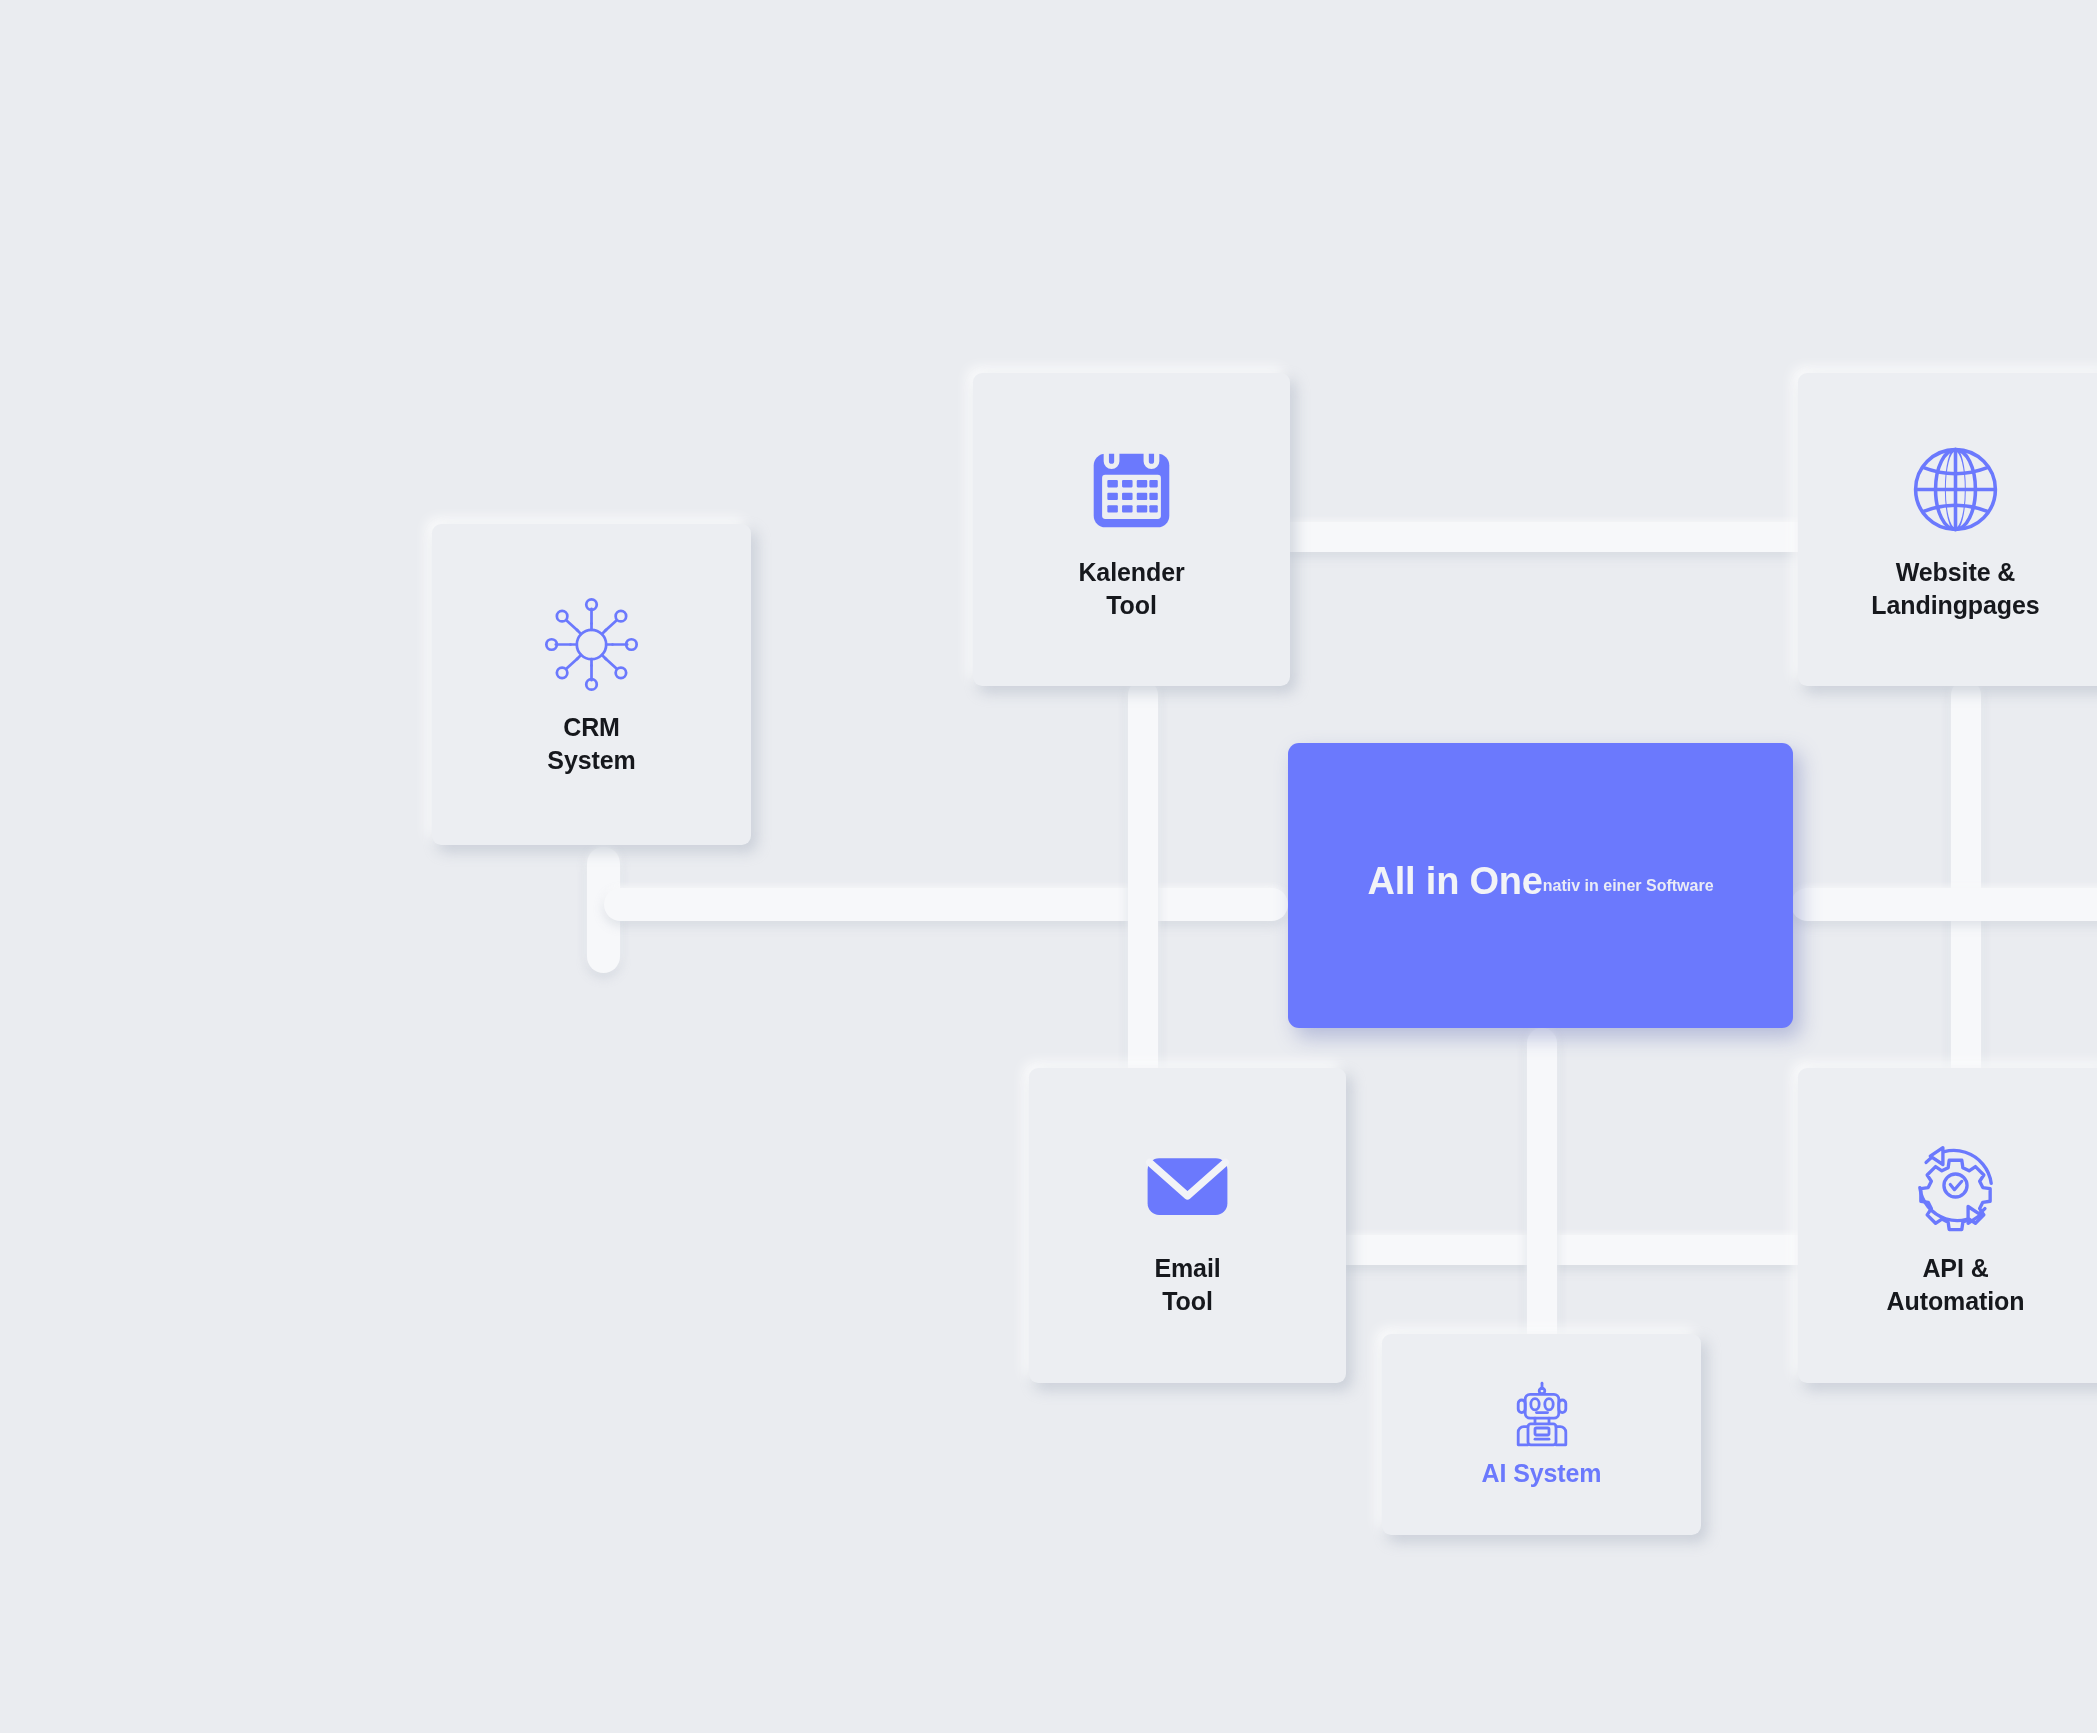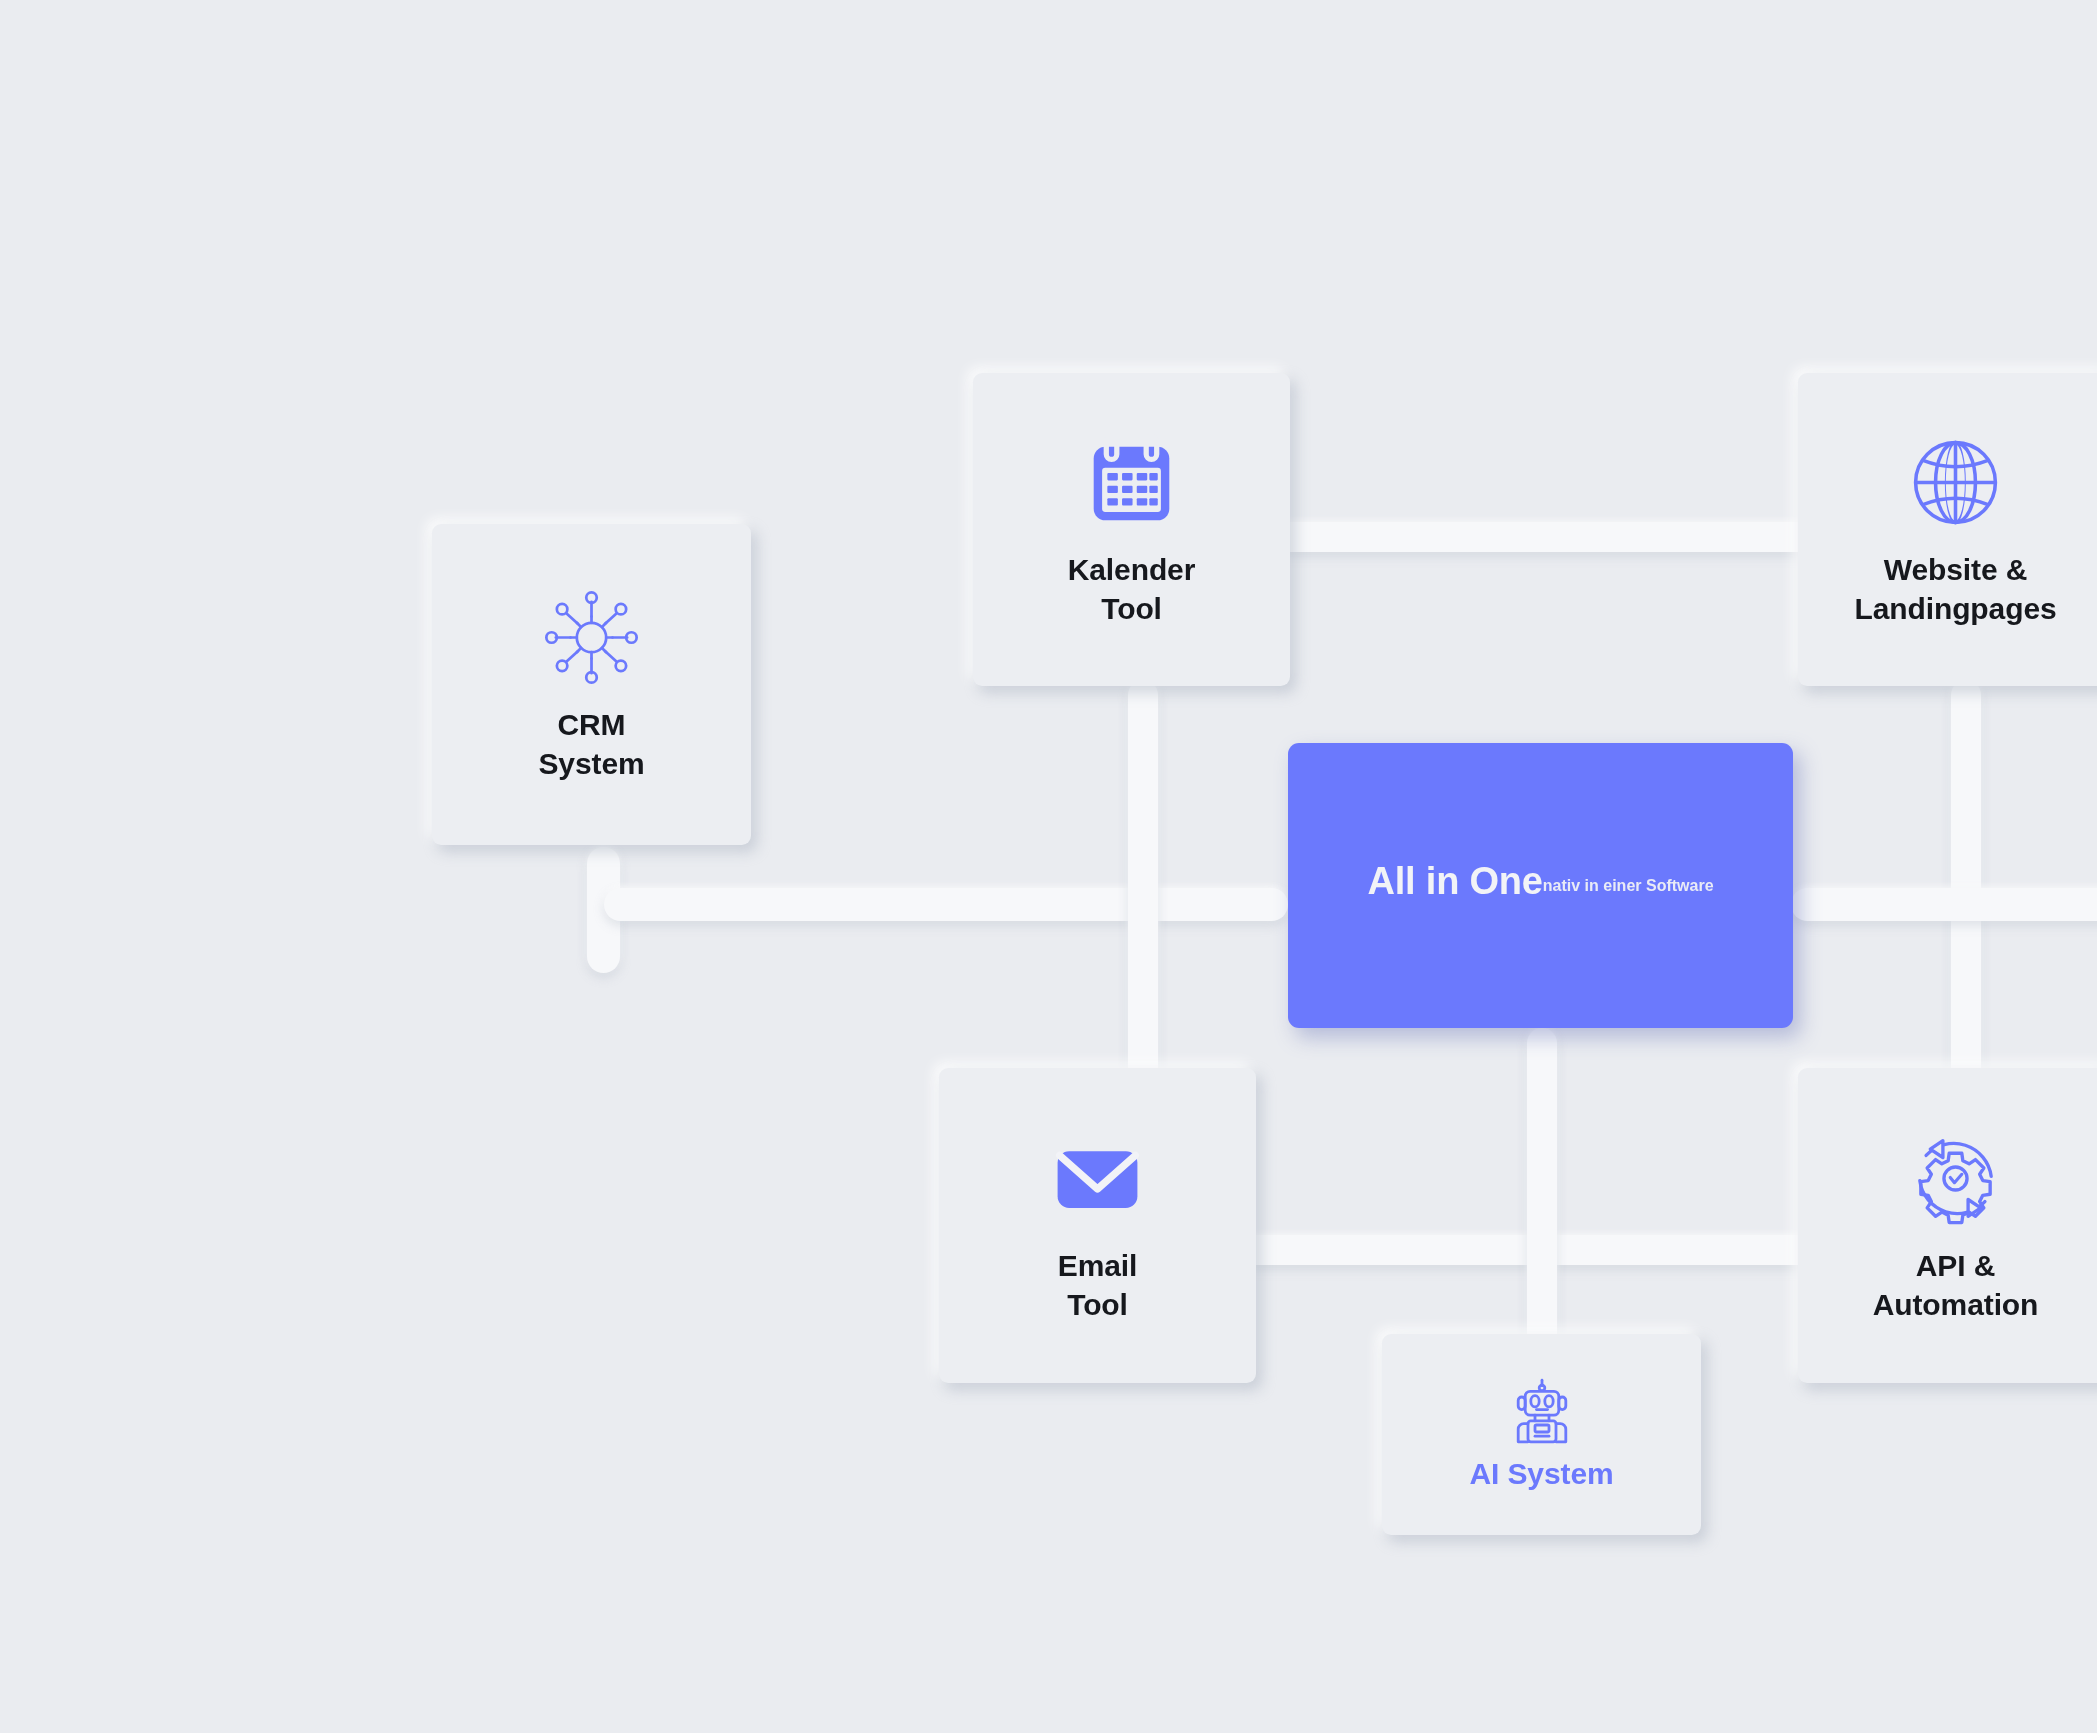--- a/index.html
+++ b/index.html
@@ -35,21 +35,21 @@
     z-index:3;
     box-sizing:border-box;
   }
   .icon-wrap{
     display:flex;align-items:center;justify-content:center;
     margin-bottom:14.3px;
   }
   .label{
     text-align:center;
     color:#16181d;
-    font-size:30px;
+    font-size:25px;
     font-weight:700;
     line-height:1.32;
     letter-spacing:-0.1px;
     white-space:pre-line;
   }
   .label.accent{color:#6b79fd;}
 
   
   .hub{
     position:absolute;
@@ -151,21 +151,21 @@
         <path d="M19 29 Q50 41 81 29"></path>
         <path d="M19 71 Q50 59 81 71"></path>
         <path d="M50 12 V88"></path>
       </svg>
     </span>
     <span class="label">Website &amp;
 Landingpages</span>
   </div>
 
 
-  <div class="card" style="left:939px;top:1068px;width:317px;height:315px;">
+  <div class="card" style="left:1029px;top:1068px;width:317px;height:315px;">
     <span class="icon-wrap">
       <svg width="105" height="105" viewBox="0 0 100 100">
         <rect x="12" y="24" width="76" height="54" rx="11" fill="#6b79fd"></rect>
         <path d="M14 28 L50 60 L86 28" fill="none" stroke="#f2f3f7" stroke-width="7" stroke-linecap="round" stroke-linejoin="round"></path>
       </svg>
     </span>
     <span class="label">Email
 Tool</span>
   </div>
 

